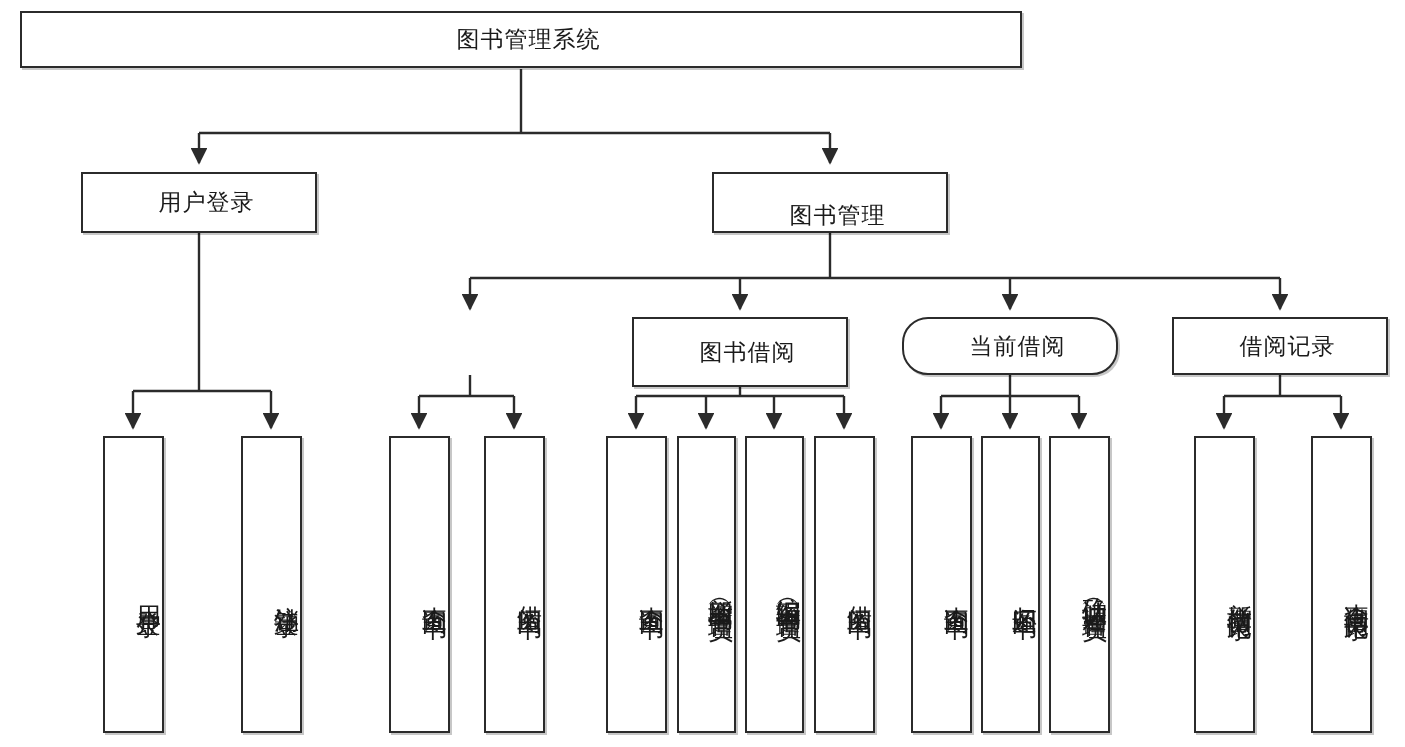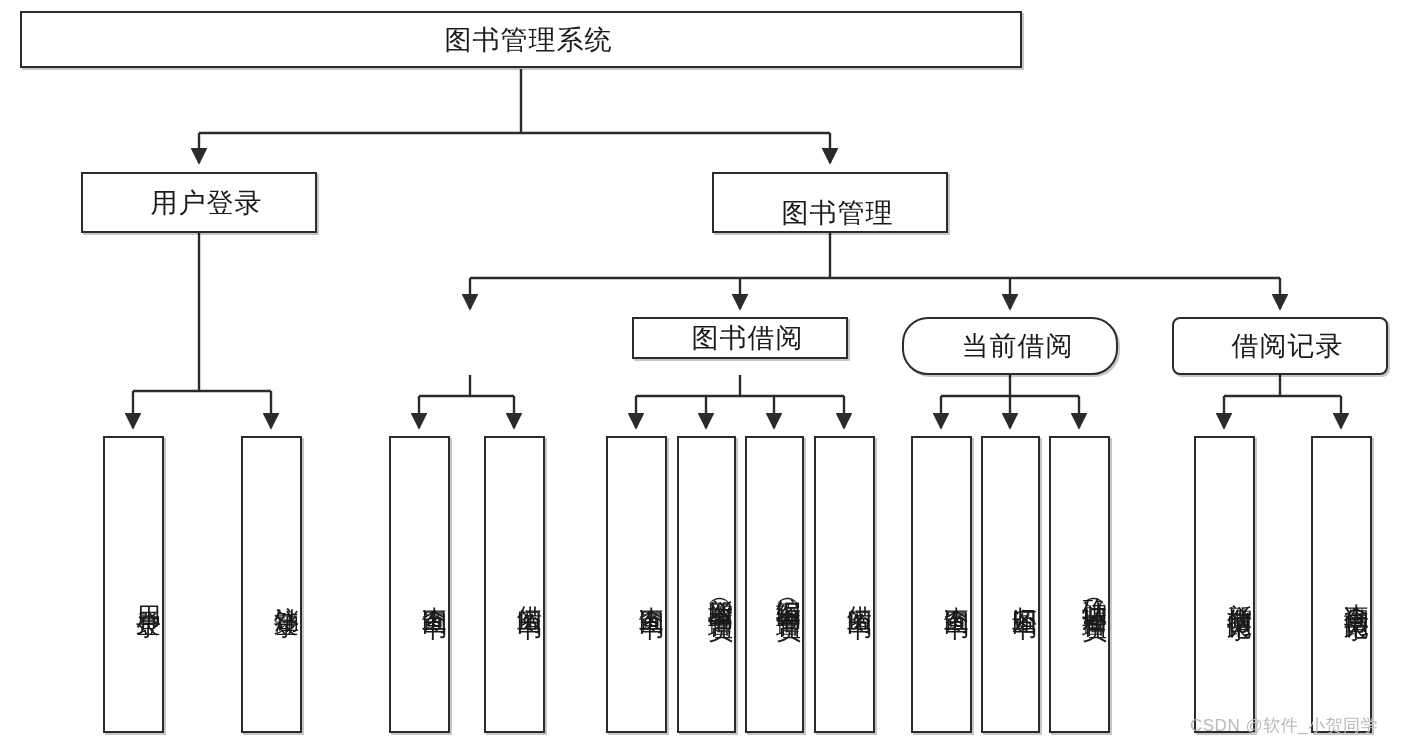--- a/index.html
+++ b/index.html
@@ -12,21 +12,21 @@
   svg.wires{position:absolute;left:0;top:0;width:1405px;height:747px;}
   .node{
     position:absolute;
     box-sizing:border-box;
     background:#ffffff;
     border:2px solid #2b2b2b;
     box-shadow:2px 2px 0 rgba(0,0,0,.22);
     display:flex;align-items:center;justify-content:center;
     color:#1a1a1a;
   }
-  .node.h{ font-size:27px; letter-spacing:1px;padding-left:15px; }
+  .node.h{ font-size:23px; letter-spacing:1px;padding-left:15px; }
   .node.v{
     writing-mode:vertical-rl;
     text-orientation:upright;
     font-size:25px;
     letter-spacing:3px;
     padding-top:14px;
     align-items:flex-start;
     justify-content:center;
     line-height:1.05;
   }
@@ -100,27 +100,27 @@
     <span class="txt">图书管理系统</span>
   </div>
 
   <div class="node h" style="left:81px;top:172px;width:236px;height:61px;">
     <span class="txt">用户登录</span>
   </div>
   <div class="node h" style="left:712px;top:172px;width:236px;height:61px;align-items:flex-end;">
     <span class="txt">图书管理</span>
   </div>
 
-  <div class="node h" style="left:632px;top:317px;width:216px;height:42px;">
+  <div class="node h" style="left:632px;top:317px;width:216px;height:70px;">
     <span class="txt">图书借阅</span>
   </div>
   <div class="node h" style="left:902px;top:317px;width:216px;height:58px;border-radius:26px;">
     <span class="txt">当前借阅</span>
   </div>
-  <div class="node h" style="left:1172px;top:317px;width:216px;height:58px;border-radius:8px;">
+  <div class="node h" style="left:1172px;top:317px;width:216px;height:58px;">
     <span class="txt">借阅记录</span>
   </div>
 
   <div class="node v" style="left:103px;top:436px;width:61px;height:297px;">
     <span class="txt">用户登录</span>
   </div>
   <div class="node v" style="left:241px;top:436px;width:61px;height:297px;">
     <span class="txt">注销登录</span>
   </div>
 
@@ -154,15 +154,14 @@
     <span class="txt">确认归还（管理员）</span>
   </div>
 
   <div class="node v" style="left:1194px;top:436px;width:61px;height:297px;">
     <span class="txt">新增借阅记录</span>
   </div>
   <div class="node v" style="left:1311px;top:436px;width:61px;height:297px;">
     <span class="txt">查询借阅记录</span>
   </div>
 
-  <div class="watermark">CSDN @软件_小贺同学</div>
 
 </div>
 
 </body></html>

